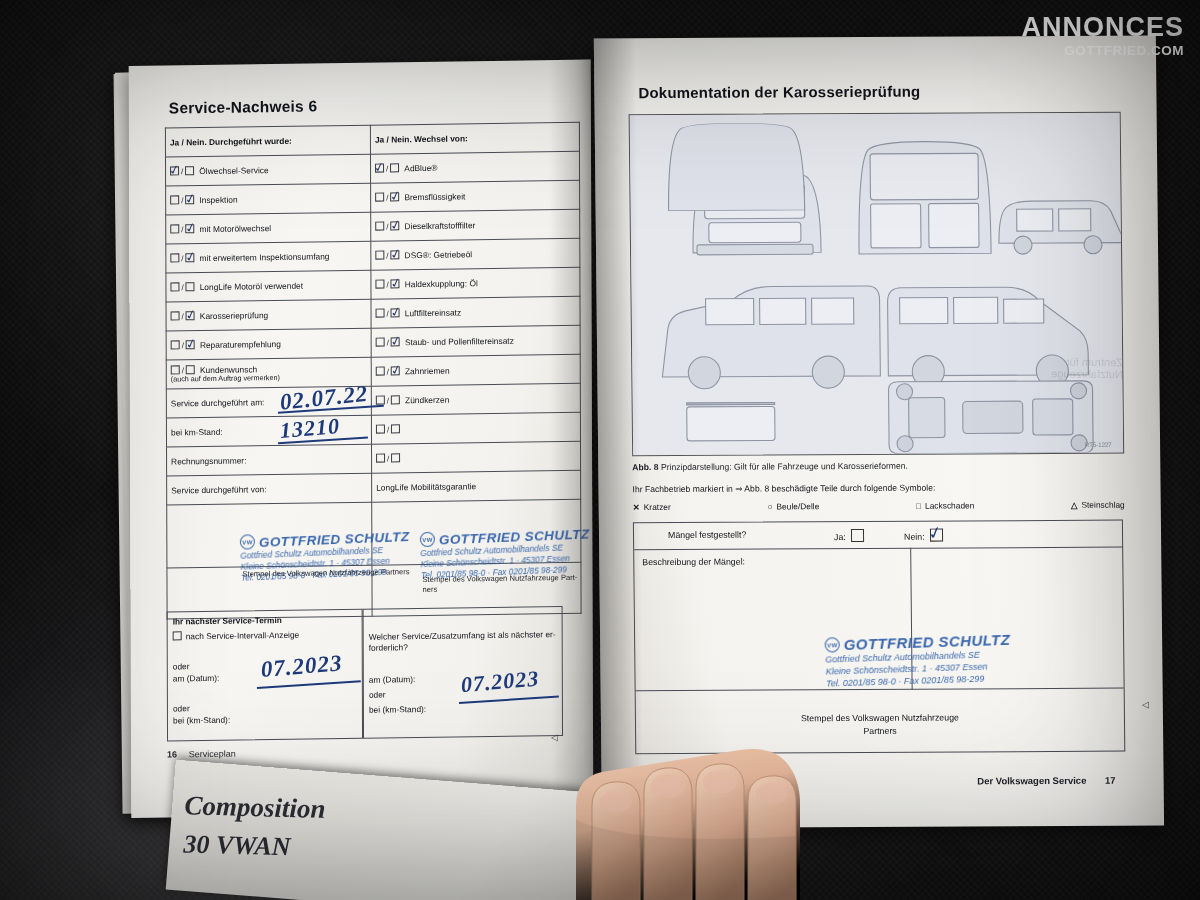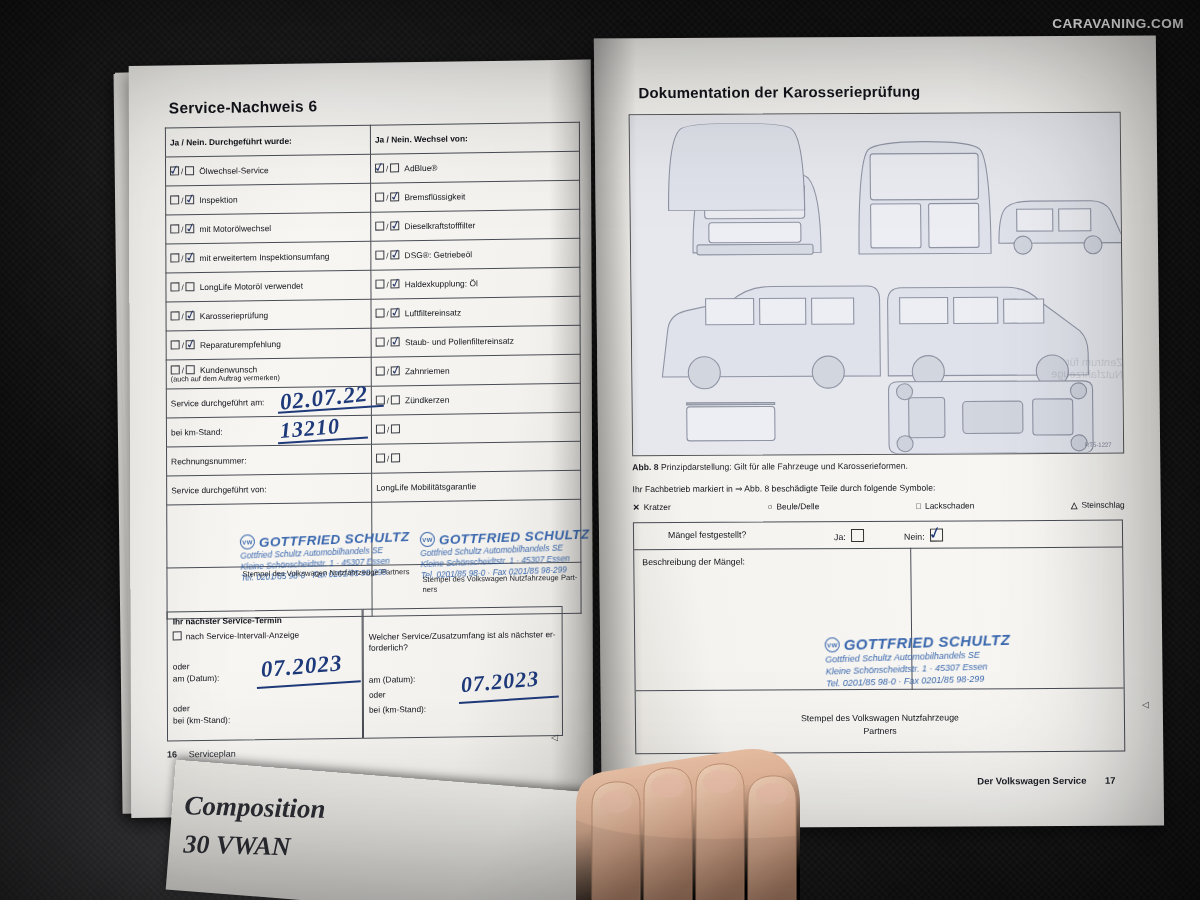--- a/index.html
+++ b/index.html
@@ -823,17 +823,18 @@
 
     <ellipse cx="76" cy="192" rx="16" ry="11" fill="#f0c4ae" opacity="0.85"></ellipse>
     <ellipse cx="128" cy="176" rx="17" ry="12" fill="#f0c4ae" opacity="0.85"></ellipse>
     <ellipse cx="180" cy="172" rx="17" ry="12" fill="#f0c4ae" opacity="0.85"></ellipse>
     <ellipse cx="232" cy="184" rx="16" ry="11" fill="#f0c4ae" opacity="0.85"></ellipse>
 
     <path d="M36 300 L36 210 q60 26 220 16 l0 74 z" fill="#00000010"></path>
   </svg>
 
   <div class="watermark">
-    <div class="wm2">CARAVANING.COM</div>
+    <div class="wm1">ANNONCES</div>
+    <div class="wm2">GOTTFRIED.COM</div>
   </div>
 
   <div class="vignette"></div>
 </div>
 
 </body></html>

